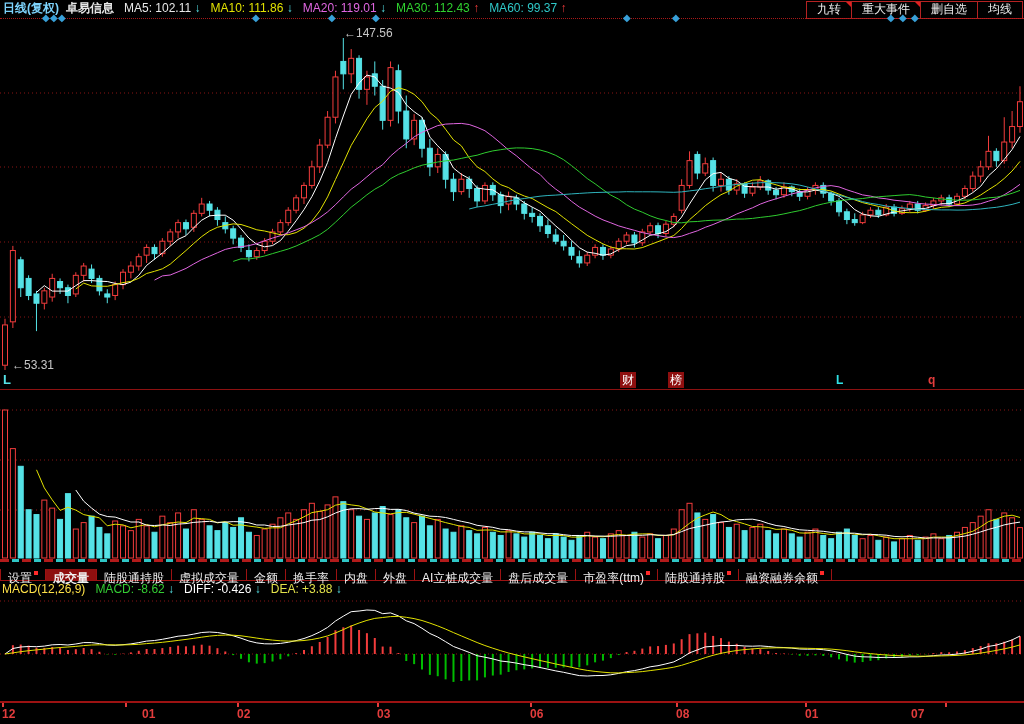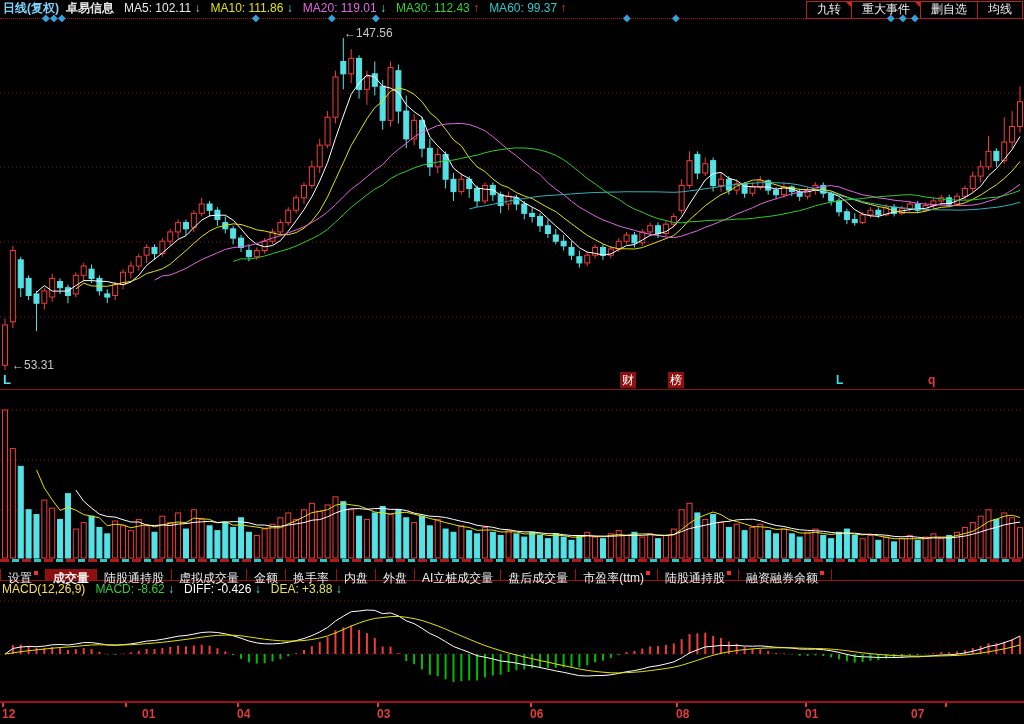--- a/index.html
+++ b/index.html
@@ -920,21 +920,21 @@
       <polyline points="5.0,56.0 12.9,54.9 20.7,53.7 28.6,52.7 36.5,51.9 44.3,51.1 52.2,50.2 60.1,49.5 67.9,49.0 75.8,48.4 83.7,47.6 91.5,47.0 99.4,46.8 107.3,46.8 115.2,46.9 123.0,46.9 130.9,46.7 138.8,46.3 146.6,45.6 154.5,45.0 162.4,44.3 170.2,43.4 178.1,42.4 186.0,41.4 193.8,40.3 201.7,39.2 209.6,38.1 217.4,37.4 225.3,37.1 233.2,37.2 241.0,37.8 248.9,38.9 256.8,40.1 264.6,41.2 272.5,42.1 280.4,42.8 288.2,43.1 296.1,43.0 304.0,42.5 311.9,41.5 319.7,40.0 327.6,37.9 335.5,34.9 343.3,31.6 351.2,28.0 359.1,25.0 366.9,22.4 374.8,20.4 382.7,19.5 390.5,18.6 398.4,18.4 406.3,19.3 414.1,20.6 422.0,22.5 429.9,25.1 437.7,27.9 445.6,31.1 453.5,34.6 461.3,37.9 469.2,41.2 477.1,44.5 484.9,47.5 492.8,50.2 500.7,52.7 508.6,55.0 516.4,57.0 524.3,58.9 532.2,60.7 540.0,62.5 547.9,64.2 555.8,66.0 563.6,67.6 571.5,69.3 579.4,71.0 587.2,72.4 595.1,73.4 603.0,74.2 610.8,74.8 618.7,74.9 626.6,74.6 634.4,74.2 642.3,73.6 650.2,72.6 658.0,71.6 665.9,70.5 673.8,69.2 681.6,67.3 689.5,64.8 697.4,62.3 705.3,59.6 713.1,57.3 721.0,55.3 728.9,53.8 736.7,52.5 744.6,51.6 752.5,50.9 760.3,50.3 768.2,50.0 776.1,49.8 783.9,49.8 791.8,49.8 799.7,50.1 807.5,50.3 815.4,50.5 823.3,50.7 831.1,51.1 839.0,51.8 846.9,52.7 854.7,53.8 862.6,54.8 870.5,55.6 878.3,56.4 886.2,57.0 894.1,57.5 902.0,57.8 909.8,58.0 917.7,58.2 925.6,58.2 933.4,58.1 941.3,57.9 949.2,57.7 957.0,57.4 964.9,56.9 972.8,56.1 980.6,55.1 988.5,53.8 996.4,52.4 1004.2,50.9 1012.1,49.1 1020.0,46.9" fill="none" stroke="#e2e200" stroke-width="1"></polyline>
     </svg>
 
   <div id="sep2" class="sep"></div>
   <div id="timeline">
       <span class="tick" style="left: 2px;"></span>
       <span class="month" style="left: 2px;">12</span>
       <span class="tick" style="left: 125px;"></span>
       <span class="month" style="left: 142px;">01</span>
       <span class="tick" style="left: 237px;"></span>
-      <span class="month" style="left: 237px;">04</span>
+      <span class="month" style="left: 237px;">02</span>
       <span class="tick" style="left: 377px;"></span>
       <span class="month" style="left: 377px;">03</span>
       <span class="tick" style="left: 530px;"></span>
       <span class="month" style="left: 530px;">06</span>
       <span class="tick" style="left: 676px;"></span>
       <span class="month" style="left: 676px;">08</span>
       <span class="tick" style="left: 805px;"></span>
       <span class="month" style="left: 805px;">01</span>
       <span class="tick" style="left: 945px;"></span>
       <span class="month" style="left: 911px;">07</span>

